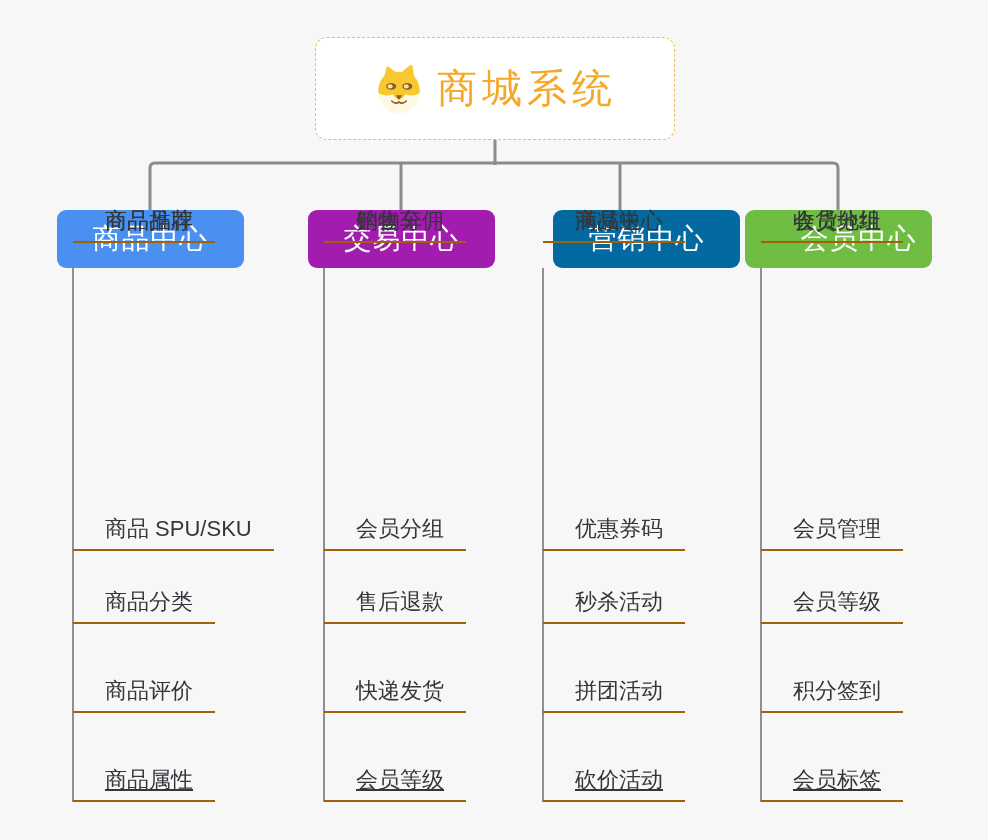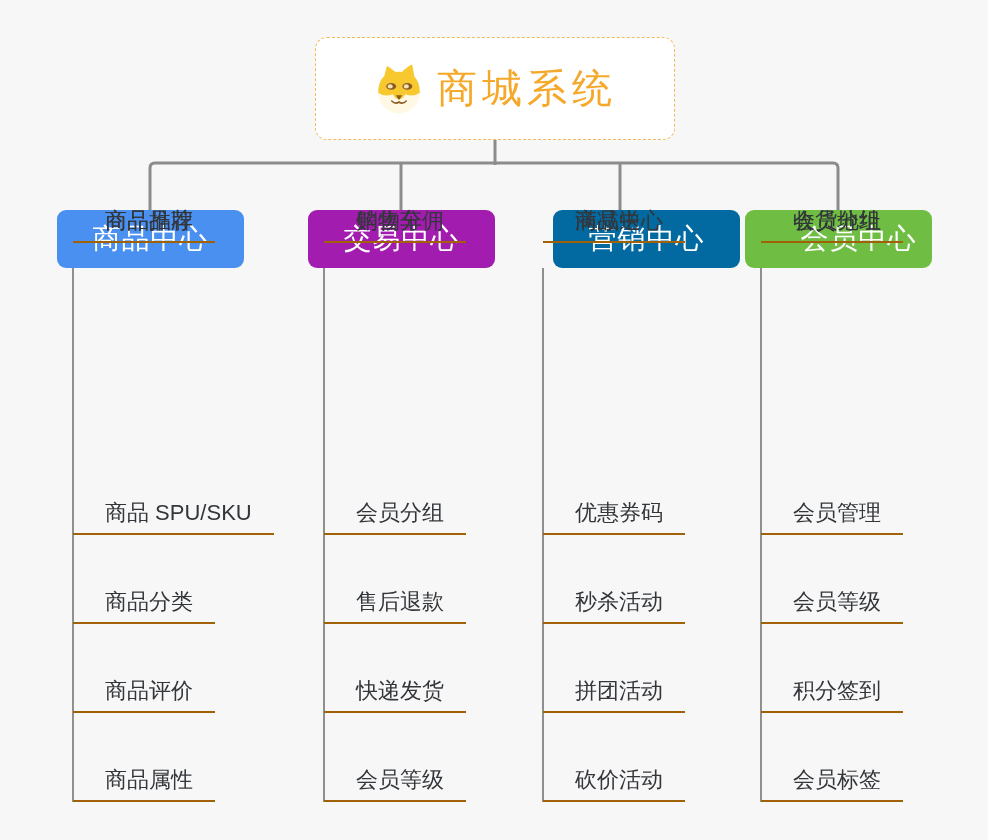--- a/index.html
+++ b/index.html
@@ -47,24 +47,24 @@
     position:absolute;left:16px;
     padding:0 22px 9px 32px;
     font-size:22px;line-height:22px;
     color:#33363A;
     border-bottom:2px solid #a16207;
     white-space:nowrap;
     cursor:pointer;
   }
   .sub-item:nth-of-type(1){top:113px;}
   .sub-item:nth-of-type(2){top:202px;}
-  .sub-item:nth-of-type(3){top:292px;}
+  .sub-item:nth-of-type(3){top:308px;}
   .sub-item:nth-of-type(4){top:381px;font-family:Liberation Serif, serif;}
   .sub-item:nth-of-type(5){top:470px;}
-  .sub-item:nth-of-type(6){top:559px;}
+  .sub-item:nth-of-type(6){top:559px;text-decoration:underline;}
 
   .branch-1{left:57px;}
   .branch-2{left:308px;}
   .branch-3{left:527px;}
   .branch-4{left:745px;}
 </style>
 </head>
 <body>
 
 <div class="canvas">

